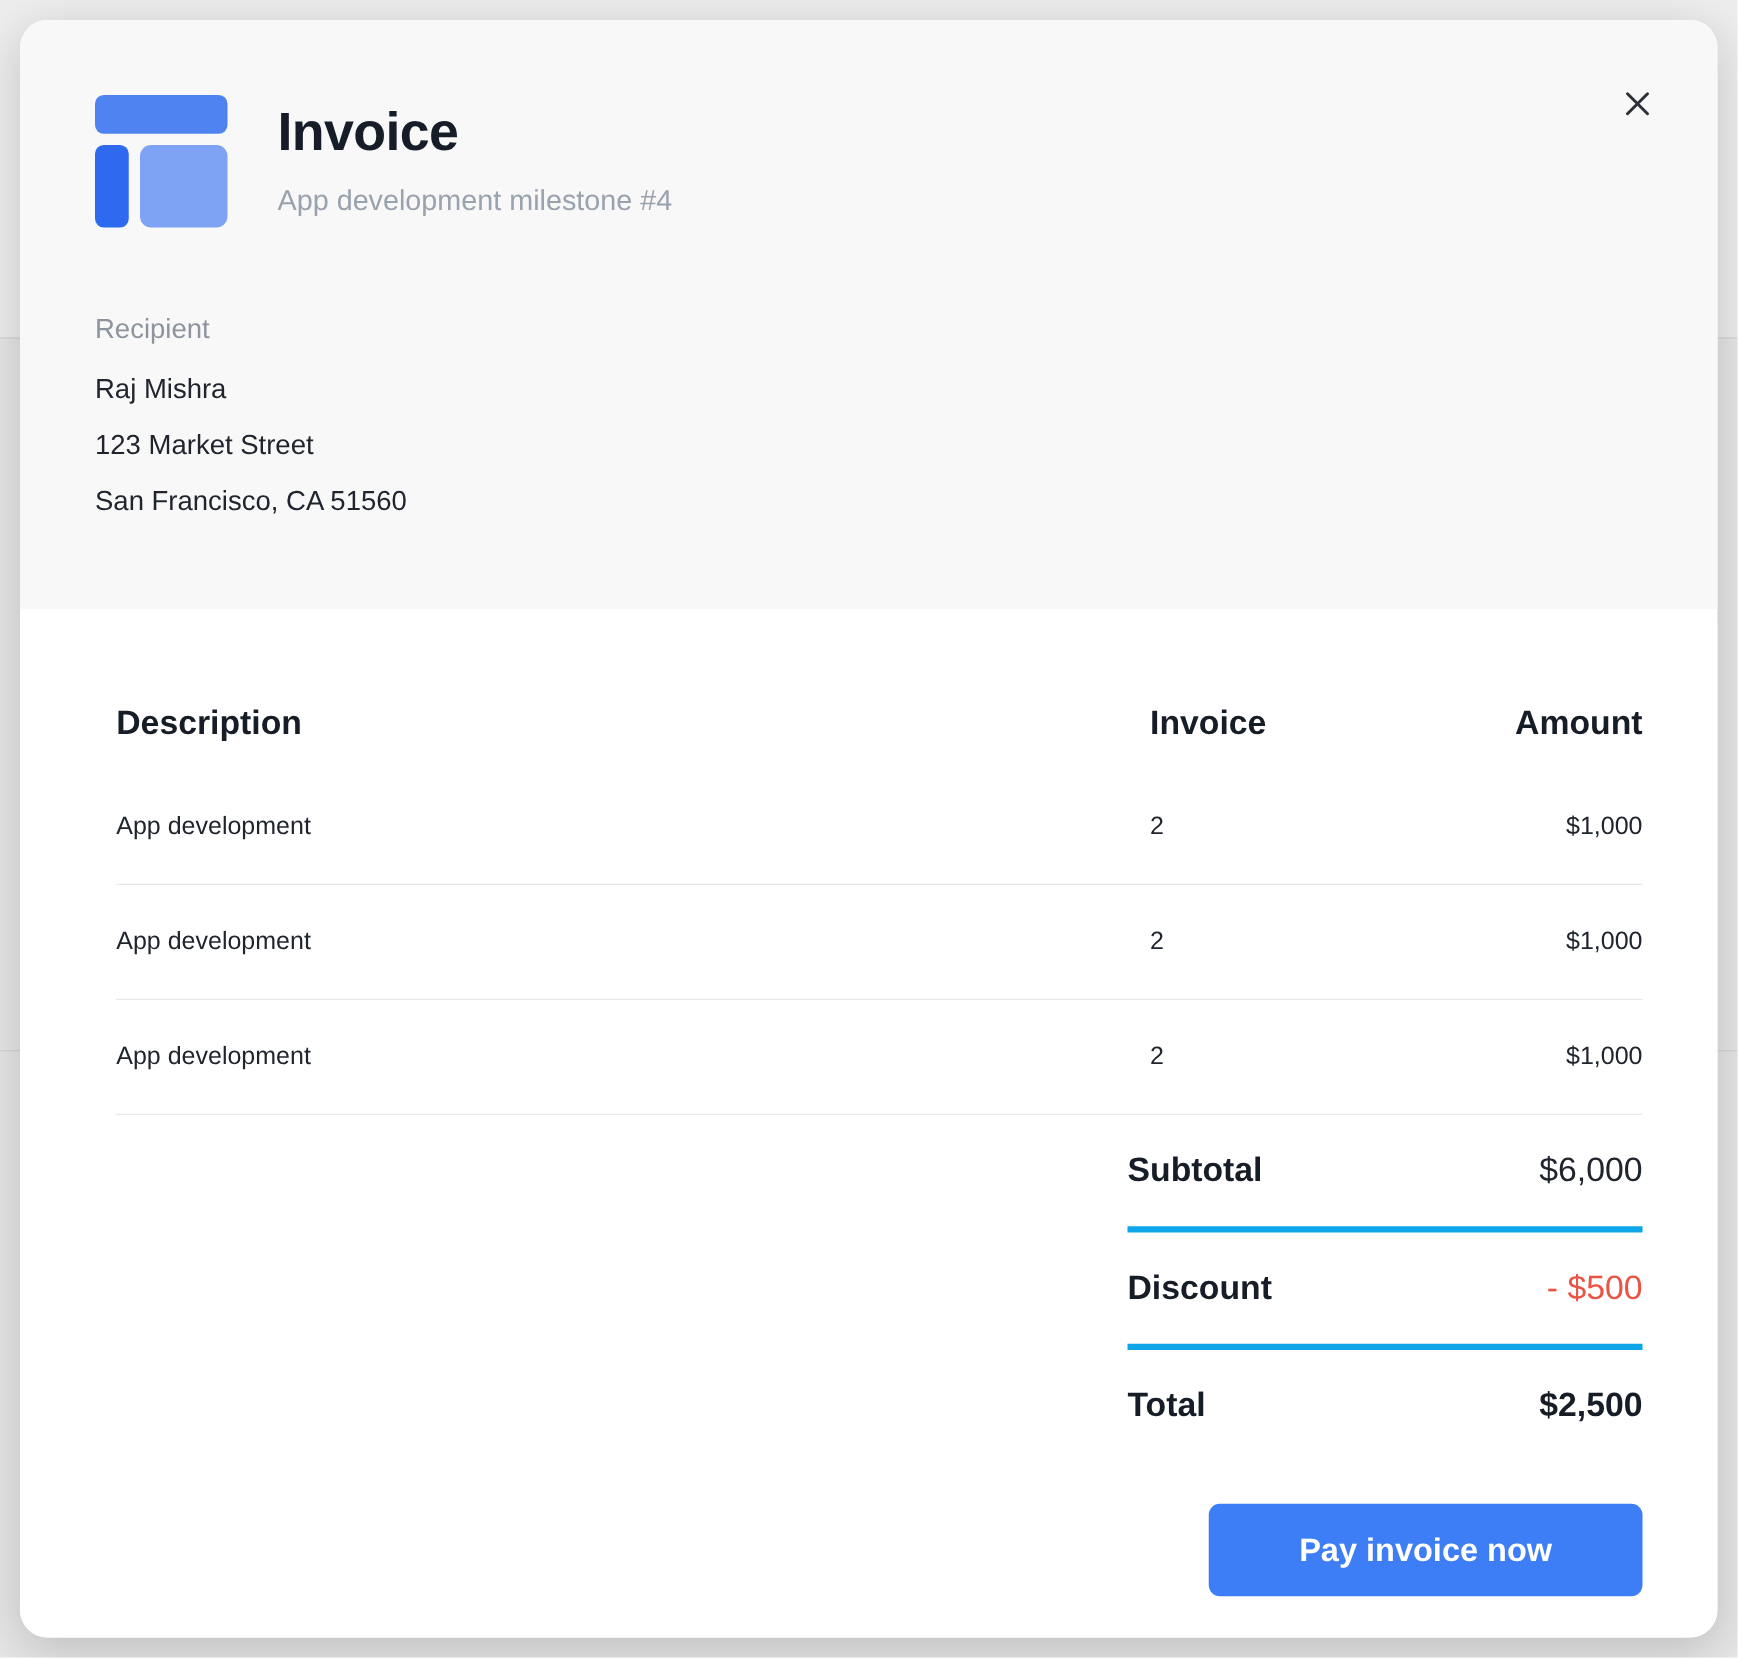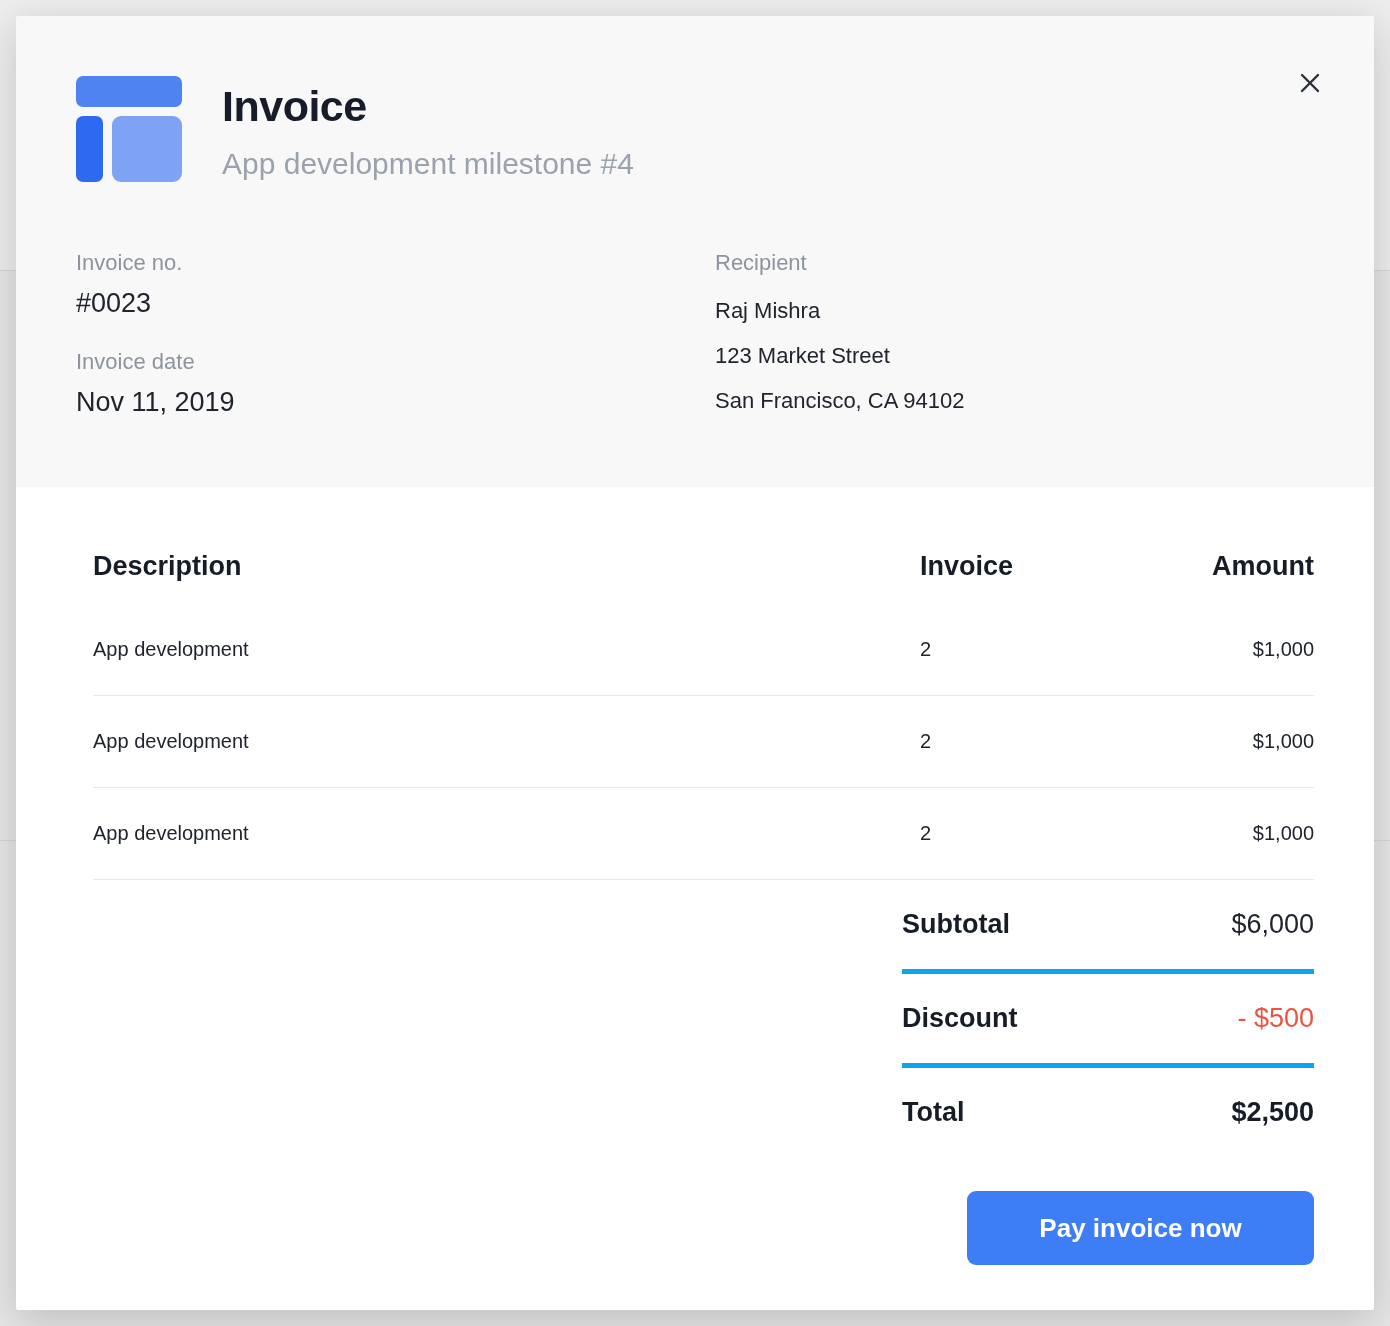--- a/index.html
+++ b/index.html
@@ -15,25 +15,25 @@
   .bg-line {
     position: absolute; left: 0; width: 100%; height: 1px;
     background: #d6d6d6; z-index: 0;
   }
   .bg-line.one { top: 270px; }
   .bg-line.two { top: 840px; }
 
   .modal {
     position: absolute; left: 16px; top: 16px; right: 16px; bottom: 16px;
     background: #ffffff;
-    border-radius: 3px;
+    border-radius: 22px;
     box-shadow: 0 10px 40px rgba(0,0,0,0.18);
     overflow: hidden;
     z-index: 1;
-    display: flex; flex-direction: column;
+    display: flex; flex-direction: column; gap: 12px;
   }
 
   
   .modal-header {
     background: #f8f8f9;
     padding: 60px 60px 64px 60px;
     position: relative;
     flex: 0 0 auto;
   }
   .close-btn {
@@ -53,21 +53,21 @@
   }
   .logo .bar-top { height: 31px; width: 100%; border-radius: 7px; background: #4f83f1; }
   .logo .bar-bottom { flex: 1; display: flex; gap: 9px; }
   .logo .bar-left { width: 27px; border-radius: 7px; background: #2d6af0; }
   .logo .bar-right { flex: 1; border-radius: 9px; background: #7ea3f4; }
   .title-block { padding-top: 6px; }
   .modal-title {
     font-size: 43px; font-weight: 700; color: #161d29;
     letter-spacing: -0.5px; margin-bottom: 16px;
   }
-  .modal-subtitle { font-size: 30px; color: #9aa2ad; font-weight: 400; }
+  .modal-subtitle { font-size: 23px; color: #9aa2ad; font-weight: 400; }
 
   .info-grid { display: flex; }
   .info-col-left { width: 639px; flex: 0 0 auto; }
   .info-col-right { flex: 1; }
   .info-label { font-size: 22px; color: #8d949e; margin-bottom: 12px; }
   .info-value { font-size: 27px; color: #20252d; }
   .info-group + .info-group { margin-top: 30px; }
   .recipient-line { font-size: 22px; color: #20252d; line-height: 45px; }
 
   
@@ -143,35 +143,25 @@
           <div class="bar-right"></div>
         </div>
       </div>
       <div class="title-block">
         <div class="modal-title">Invoice</div>
         <div class="modal-subtitle">App development milestone #4</div>
       </div>
     </div>
 
     <div class="info-grid">
-      <div class="info-col-left">
-        <div class="info-group">
-          <div class="info-label">Invoice no.</div>
-          <div class="info-value">#0023</div>
-        </div>
-        <div class="info-group">
-          <div class="info-label">Invoice date</div>
-          <div class="info-value">Nov 11, 2019</div>
-        </div>
-      </div>
       <div class="info-col-right">
         <div class="info-label">Recipient</div>
         <div class="recipient-line">Raj Mishra</div>
         <div class="recipient-line">123 Market Street</div>
-        <div class="recipient-line">San Francisco, CA 94102</div>
+        <div class="recipient-line">San Francisco, CA 51560</div>
       </div>
     </div>
   </div>
 
   <div class="modal-body">
 
     <div class="t-row table-header">
       <div class="col-desc">Description</div>
       <div class="col-qty">Invoice</div>
       <div class="col-amt">Amount</div>

